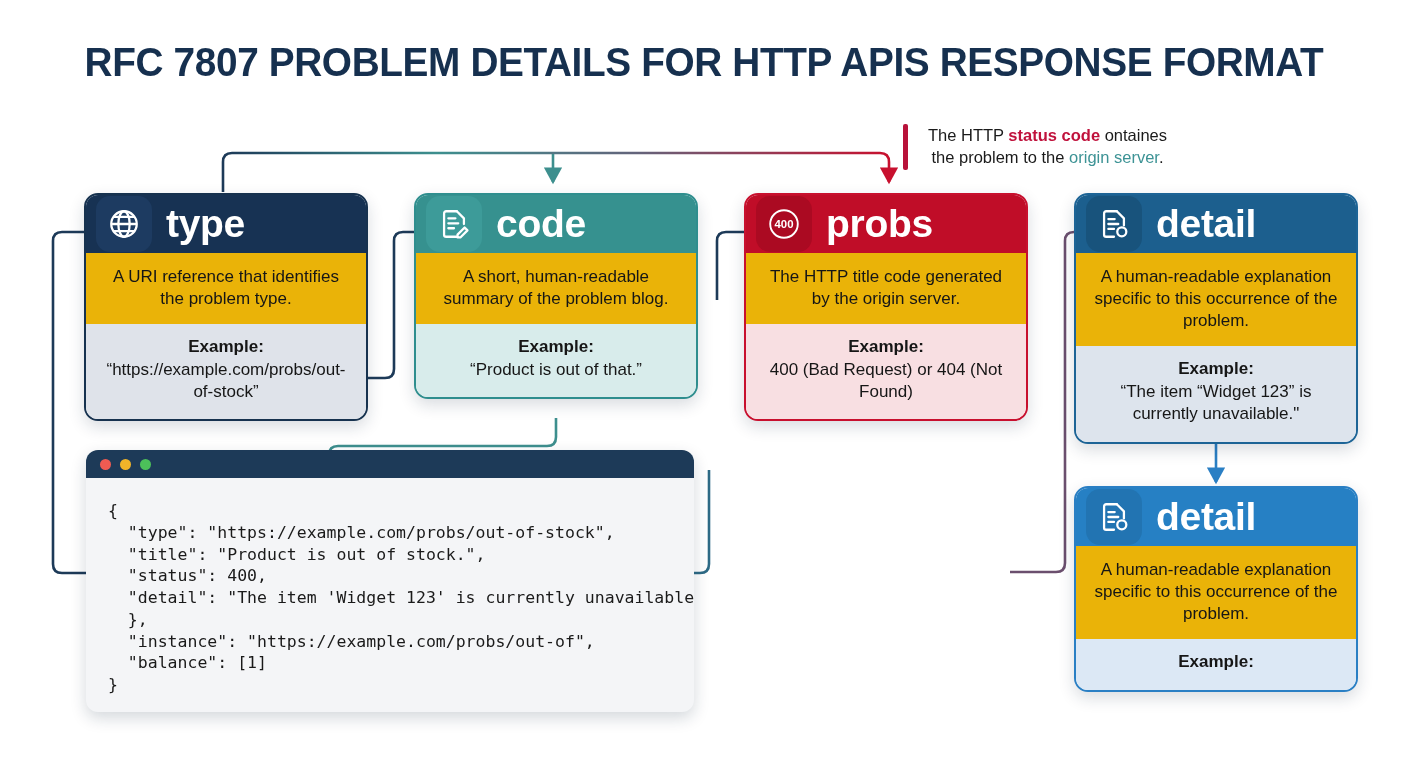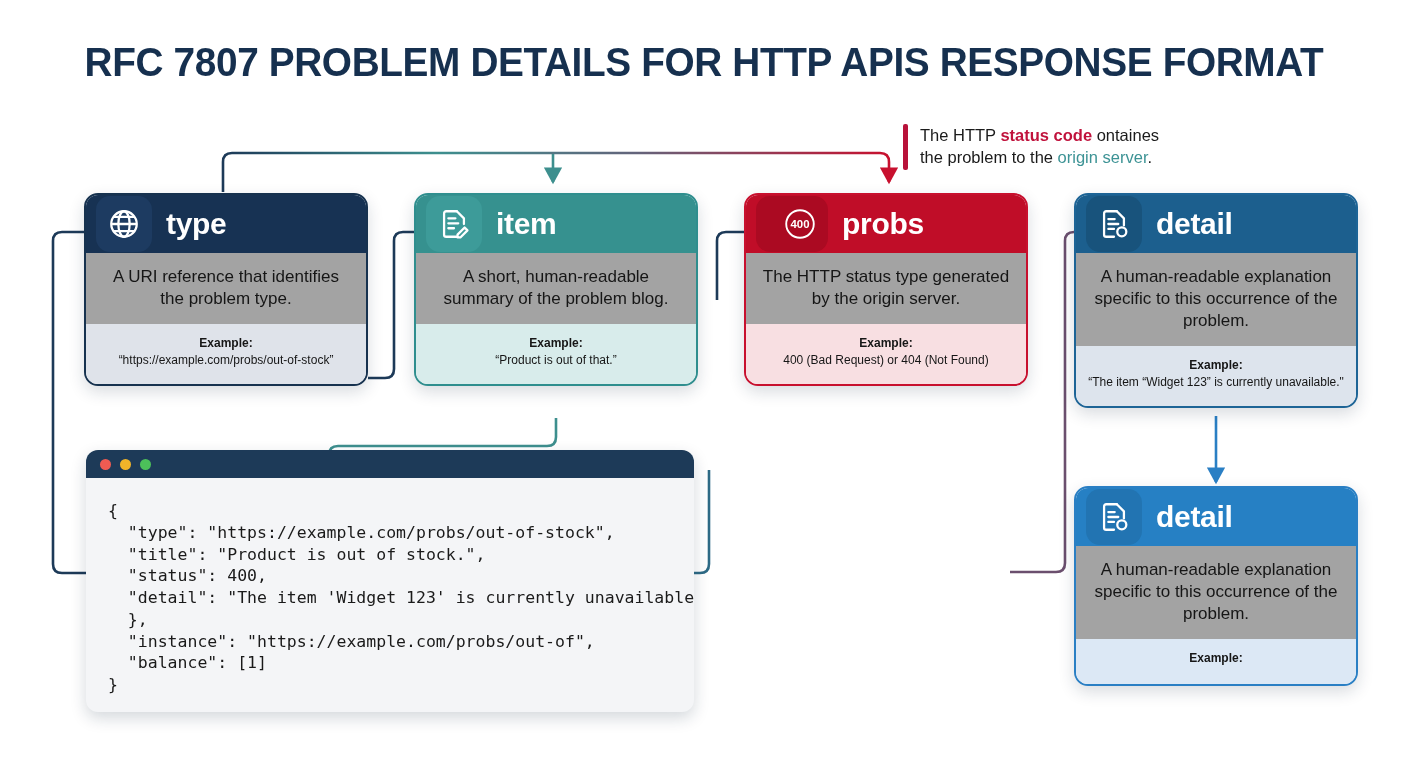--- a/index.html
+++ b/index.html
@@ -68,38 +68,38 @@
     width: 56px;
     height: 56px;
     border-radius: 14px;
     display: flex;
     align-items: center;
     justify-content: center;
     flex: 0 0 auto;
   }
   .card .hdr .icon-wrap svg { display:block; }
   .card .hdr .hdr-label {
-    font-size: 30px;
+    font-size: 39px;
     font-weight: 800;
     color: #ffffff;
     margin-left: 14px;
     letter-spacing: -0.3px;
   }
   .card .desc {
-    background: #a3a3a3;
+    background: #eab308;
     padding: 13px 14px 14px 14px;
     text-align: center;
     font-size: 17px;
     line-height: 1.30;
     color: #161616;
   }
   .card .example {
     padding: 12px 12px 16px 12px;
     text-align: center;
-    font-size: 12px;
+    font-size: 17px;
     line-height: 1.30;
     color: #161616;
   }
   .card .example .ex-label {
     font-weight: 700;
     display: block;
     margin-bottom: 1px;
   }
 
   
@@ -108,21 +108,21 @@
   .c-type .hdr .icon-wrap { background:#1d3b61; }
   .c-type .example { background:#dfe3ea; }
 
   .c-title          { border-color:#2f8e8e; }
   .c-title .hdr     { background:#36918f; }
   .c-title .hdr .icon-wrap { background:#3d9b99; }
   .c-title .example { background:#d8eceb; }
 
   .c-status          { border-color:#c8102e; }
   .c-status .hdr     { background:#c00d28; }
-  .c-status .hdr .icon-wrap { background:#ab0a22;padding-left:16px; }
+  .c-status .hdr .icon-wrap { background:#ab0a22; }
   .c-status .example { background:#f8dfe2; }
 
   .c-detail1          { border-color:#1d6496; }
   .c-detail1 .hdr     { background:#1c5f8e; }
   .c-detail1 .hdr .icon-wrap { background:#185party; background:#18537c; }
   .c-detail1 .example { background:#dde4ed; }
 
   .c-detail2          { border-color:#2a7fc4; }
   .c-detail2 .hdr     { background:#2680c4; }
   .c-detail2 .hdr .icon-wrap { background:#2274b2; }
@@ -279,40 +279,40 @@
       <span class="icon-wrap">
         <svg width="34" height="34" viewBox="0 0 24 24" fill="none" stroke="#ffffff" stroke-width="1.6" stroke-linecap="round" stroke-linejoin="round">
           <path d="M14 3H6.5A1.5 1.5 0 0 0 5 4.5v15A1.5 1.5 0 0 0 6.5 21h8"></path>
           <path d="M14 3l5 5v4"></path>
           <line x1="8" y1="8" x2="13" y2="8"></line>
           <line x1="8" y1="11.5" x2="15" y2="11.5"></line>
           <line x1="8" y1="15" x2="12" y2="15"></line>
           <path d="M19.5 14.5l2 2-5 5H14.5v-2z"></path>
         </svg>
       </span>
-      <span class="hdr-label">item</span>
+      <span class="hdr-label">code</span>
     </div>
     <div class="desc">A short, human-readable summary of the problem blog.</div>
     <div class="example">
       <span class="ex-label">Example:</span>
       <span class="ex-text">“Product is out of that.”</span>
     </div>
   </div>
 
   <div class="card c-status" style="left:744px; top:193px; width:284px;">
     <div class="hdr">
       <span class="icon-wrap">
         <svg width="38" height="38" viewBox="0 0 40 40">
           <circle cx="20" cy="20" r="14.5" fill="none" stroke="#ffffff" stroke-width="2"></circle>
           <text x="20" y="24.5" text-anchor="middle" font-family="Liberation Sans, sans-serif" font-size="12" font-weight="700" fill="#ffffff">400</text>
         </svg>
       </span>
       <span class="hdr-label">probs</span>
     </div>
-    <div class="desc">The HTTP status type generated by the origin server.</div>
+    <div class="desc">The HTTP title code generated by the origin server.</div>
     <div class="example">
       <span class="ex-label">Example:</span>
       <span class="ex-text">400 (Bad Request) or 404 (Not Found)</span>
     </div>
   </div>
 
   <div class="card c-detail1" style="left:1074px; top:193px; width:284px;">
     <div class="hdr">
       <span class="icon-wrap">
         <svg width="34" height="34" viewBox="0 0 24 24" fill="none" stroke="#ffffff" stroke-width="1.6" stroke-linecap="round" stroke-linejoin="round">
@@ -363,21 +363,21 @@
   "type": "https://example.com/probs/out-of-stock",
   "title": "Product is out of stock.",
   "status": 400,
   "detail": "The item 'Widget 123' is currently unavailable."
   },
   "instance": "https://example.com/probs/out-of",
   "balance": [1]
 }</pre>
   </div>
 
-  <div class="annotation" id="annotation-top" style="left:903px; top:124px; width:272px; height:46px;">
+  <div class="annotation" id="annotation-top" style="left:903px; top:124px; width:272px; height:46px;text-align:center;">
     <span class="bar"></span>
     <span class="atext">
       <span>The HTTP </span><span class="hl-red">status code</span><span> ontaines the problem to the </span><span class="hl-teal">origin server</span><span>.</span>
     </span>
   </div>
 
 
 </div>
 
 </body></html>

